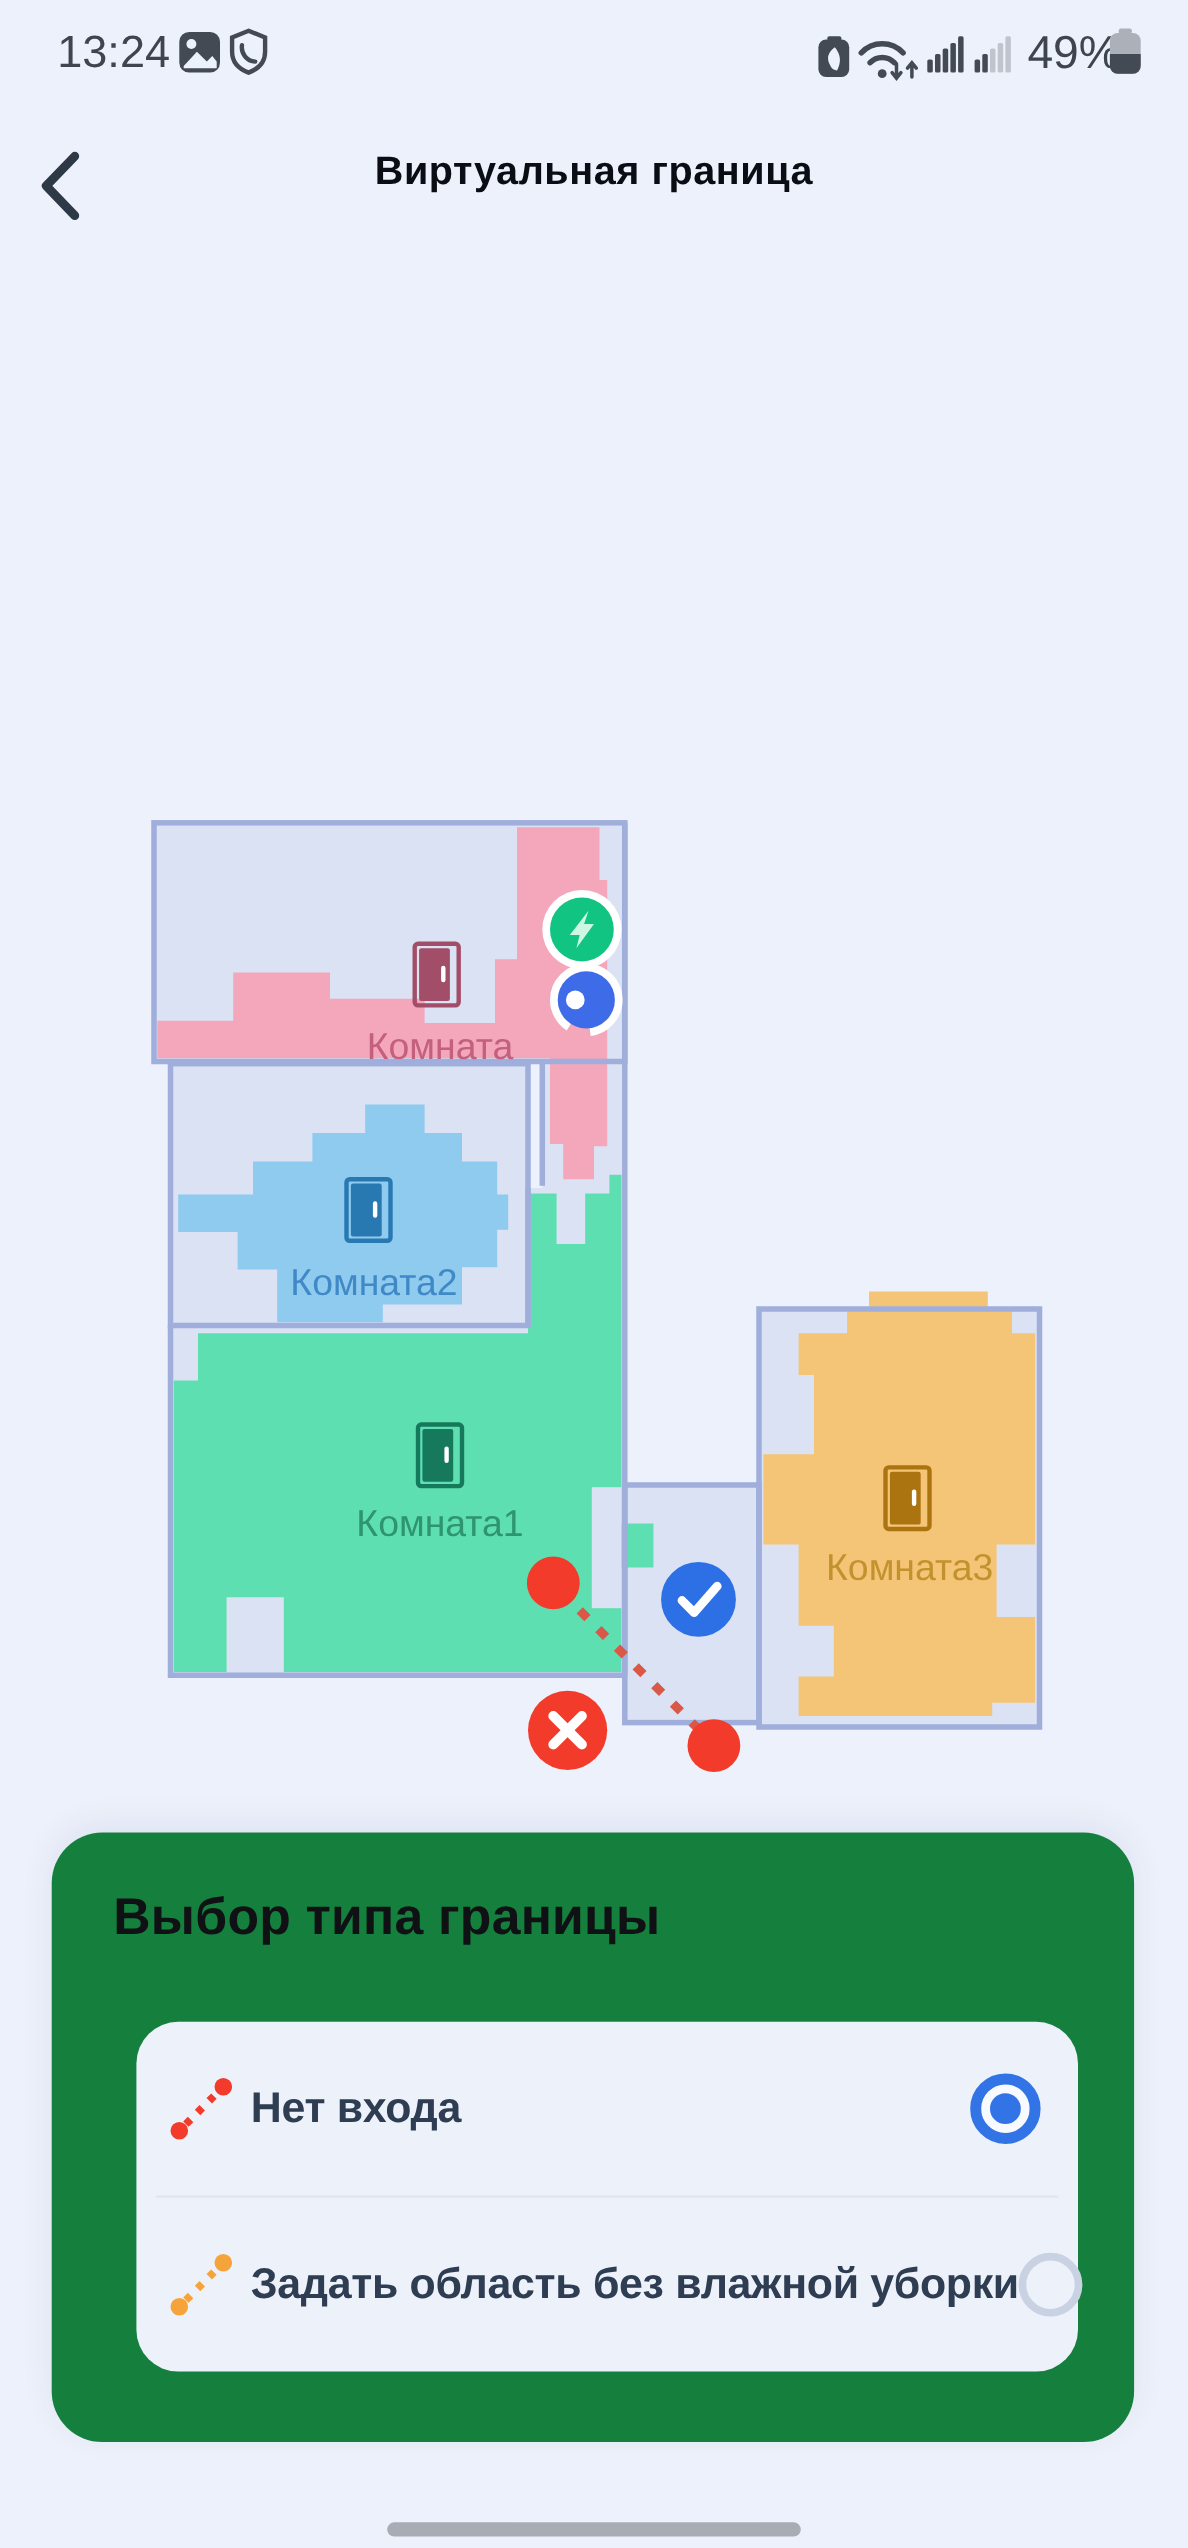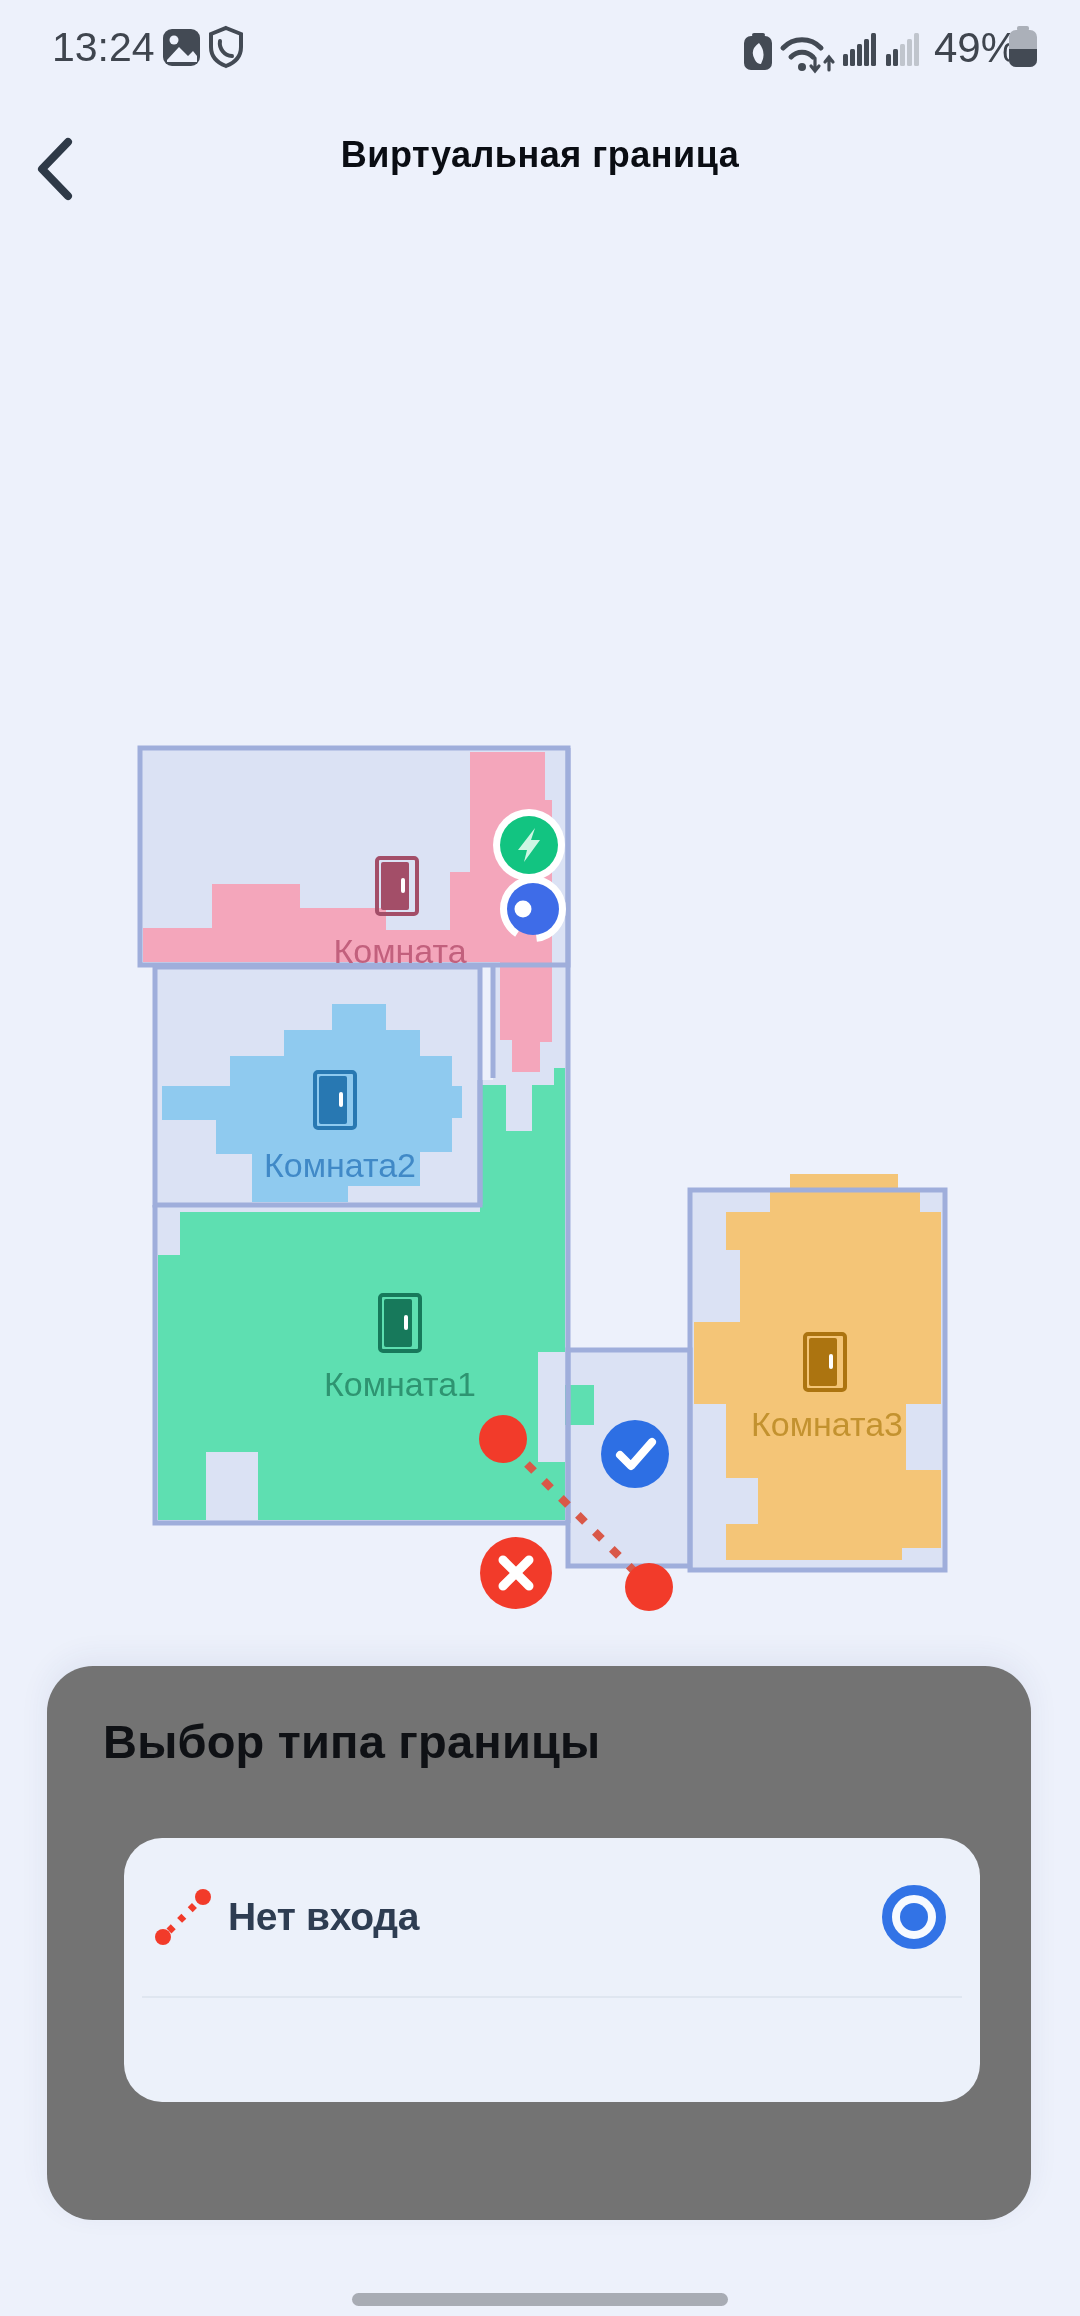--- a/index.html
+++ b/index.html
@@ -17,29 +17,29 @@
   .page-title{
     position:absolute;left:0;right:0;top:16px;text-align:center;
     font-size:36px;font-weight:700;color:#0A0D13;letter-spacing:.5px;
   }
   
   .map-wrap{position:absolute;left:0px;top:700px;width:1080px;height:940px;}
   .room-label{font-size:34px;font-weight:500;}
   
   .sheet{
     position:absolute;left:47px;top:1666px;width:984px;height:554px;
-    background:#737373;border-radius:46px;
+    background:#15803d;border-radius:46px;
     box-shadow:0 -8px 30px rgba(40,60,110,.07);
   }
   .sheet-title{
     position:absolute;left:56px;top:48px;
     font-size:47px;font-weight:700;color:#0F1115;letter-spacing:.2px;
   }
   .option-group{
-    position:absolute;left:77px;top:172px;width:856px;height:264px;
+    position:absolute;left:77px;top:172px;width:856px;height:318px;
     background:#ECF1FA;border-radius:38px;
   }
   .option-row{
     position:absolute;left:0;width:100%;height:158px;
     display:flex;align-items:center;box-sizing:border-box;
     padding:0 34px 0 30px;cursor:pointer;
   }
   .option-row.row1{top:0;}
   .option-row.row2{top:160px;}
   .row-divider{
@@ -243,19 +243,28 @@
           <circle cx="49" cy="9" r="8" fill="#F23B2A"></circle>
         </svg>
         <div class="opt-label">Нет входа</div>
         <div class="radio-selected">
           <div class="dot"></div>
         </div>
       </div>
 
       <div class="row-divider"></div>
 
+      <div class="option-row row2">
+        <svg class="opt-icon" viewBox="0 0 58 58">
+          <line x1="15" y1="43" x2="43" y2="15" stroke-width="7" stroke-dasharray="6 9" stroke="#F5A43C"></line>
+          <circle cx="9" cy="49" r="8" fill="#F5A43C"></circle>
+          <circle cx="49" cy="9" r="8" fill="#F5A43C"></circle>
+        </svg>
+        <div class="opt-label">Задать область без влажной уборки</div>
+        <div class="radio-unselected"></div>
+      </div>
 
     </div>
   </div>
 
   <div class="home-indicator"></div>
 
 </div>
 
 </body></html>

